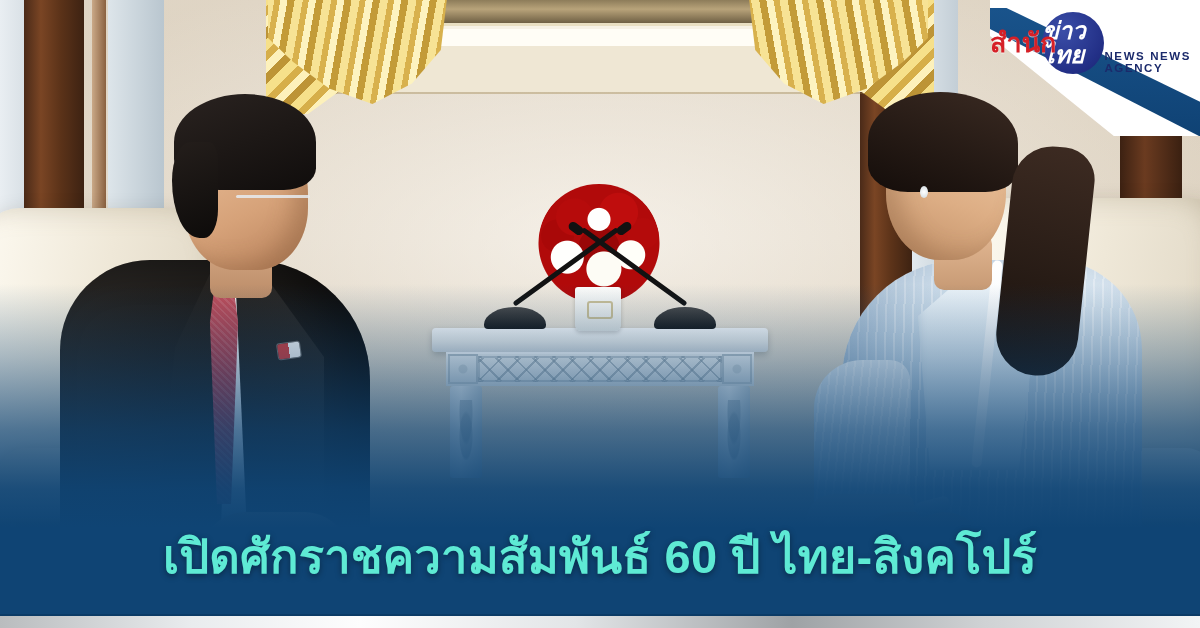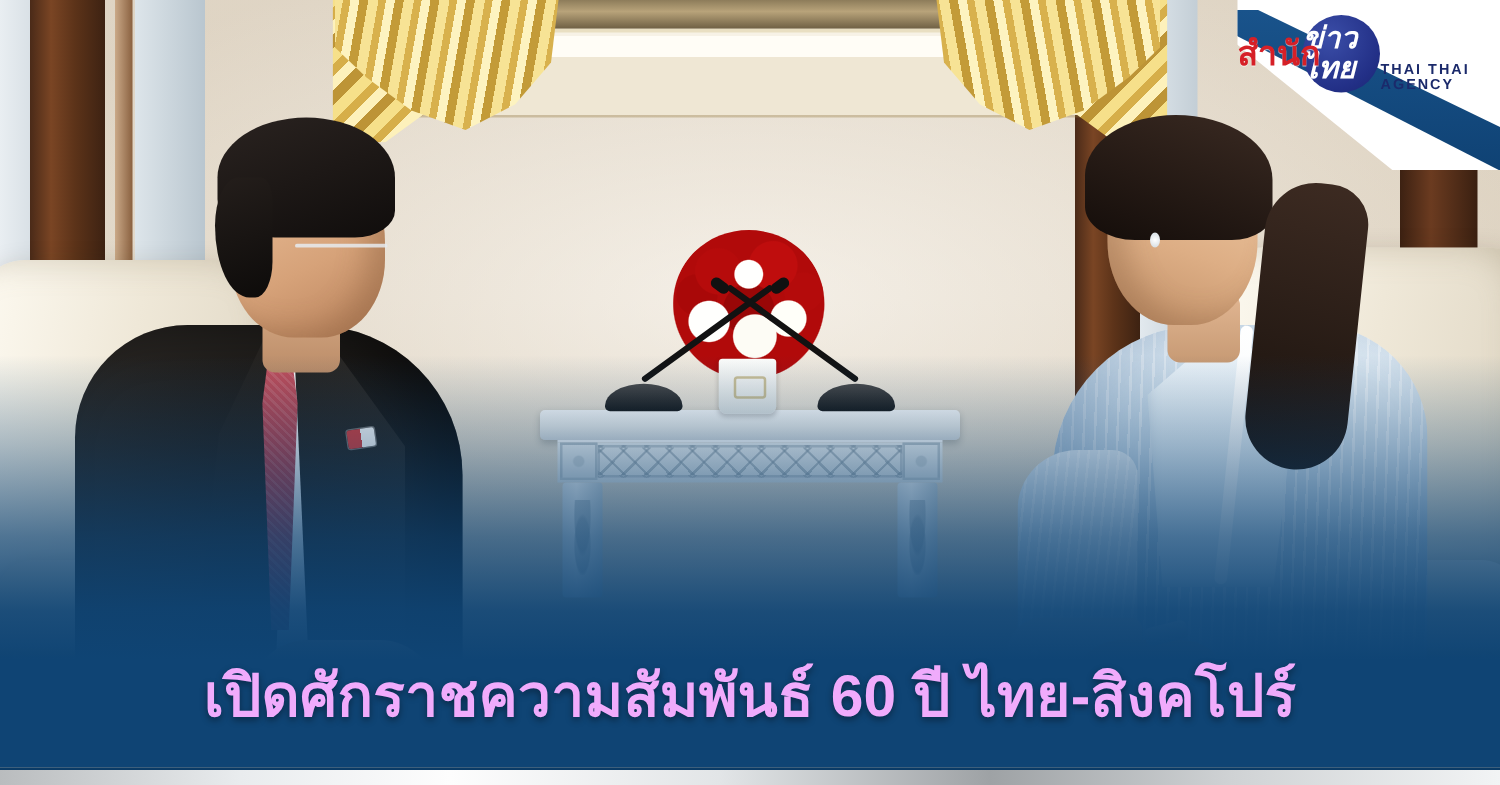--- a/index.html
+++ b/index.html
@@ -375,21 +375,21 @@
        rgba(15,68,116,.72) 44%,
        rgba(15,68,116,.94) 62%,
        rgba(15,68,116,1) 74%,
        rgba(15,68,116,1) 100%);
   }
 
   
   .headline{
     position:absolute; left:0; right:0; bottom:44px;
     text-align:center;
-    color:#f0abfc;
+    color:#5eead4;
     font-size:47px;
     font-weight:bold;
     letter-spacing:.2px;
     line-height:1.12;
     text-shadow:0 2px 6px rgba(0,0,0,.40);
     padding:0 28px;
     white-space:nowrap;
   }
 
   
@@ -549,17 +549,17 @@
   <div class="logo-banner">
     <div class="banner-white"></div>
     <div class="banner-stripe"></div>
     <div class="logo-wrap">
       <div class="logo-row">
         <span class="logo-red">สำนัก</span>
         <span class="logo-circle">
           <span class="logo-white">ข่าวไทย</span>
         </span>
       </div>
-      <div class="logo-sub">THAI THAI AGENCY</div>
+      <div class="logo-sub">NEWS NEWS AGENCY</div>
     </div>
   </div>
 
 </div>
 
 </body></html>

